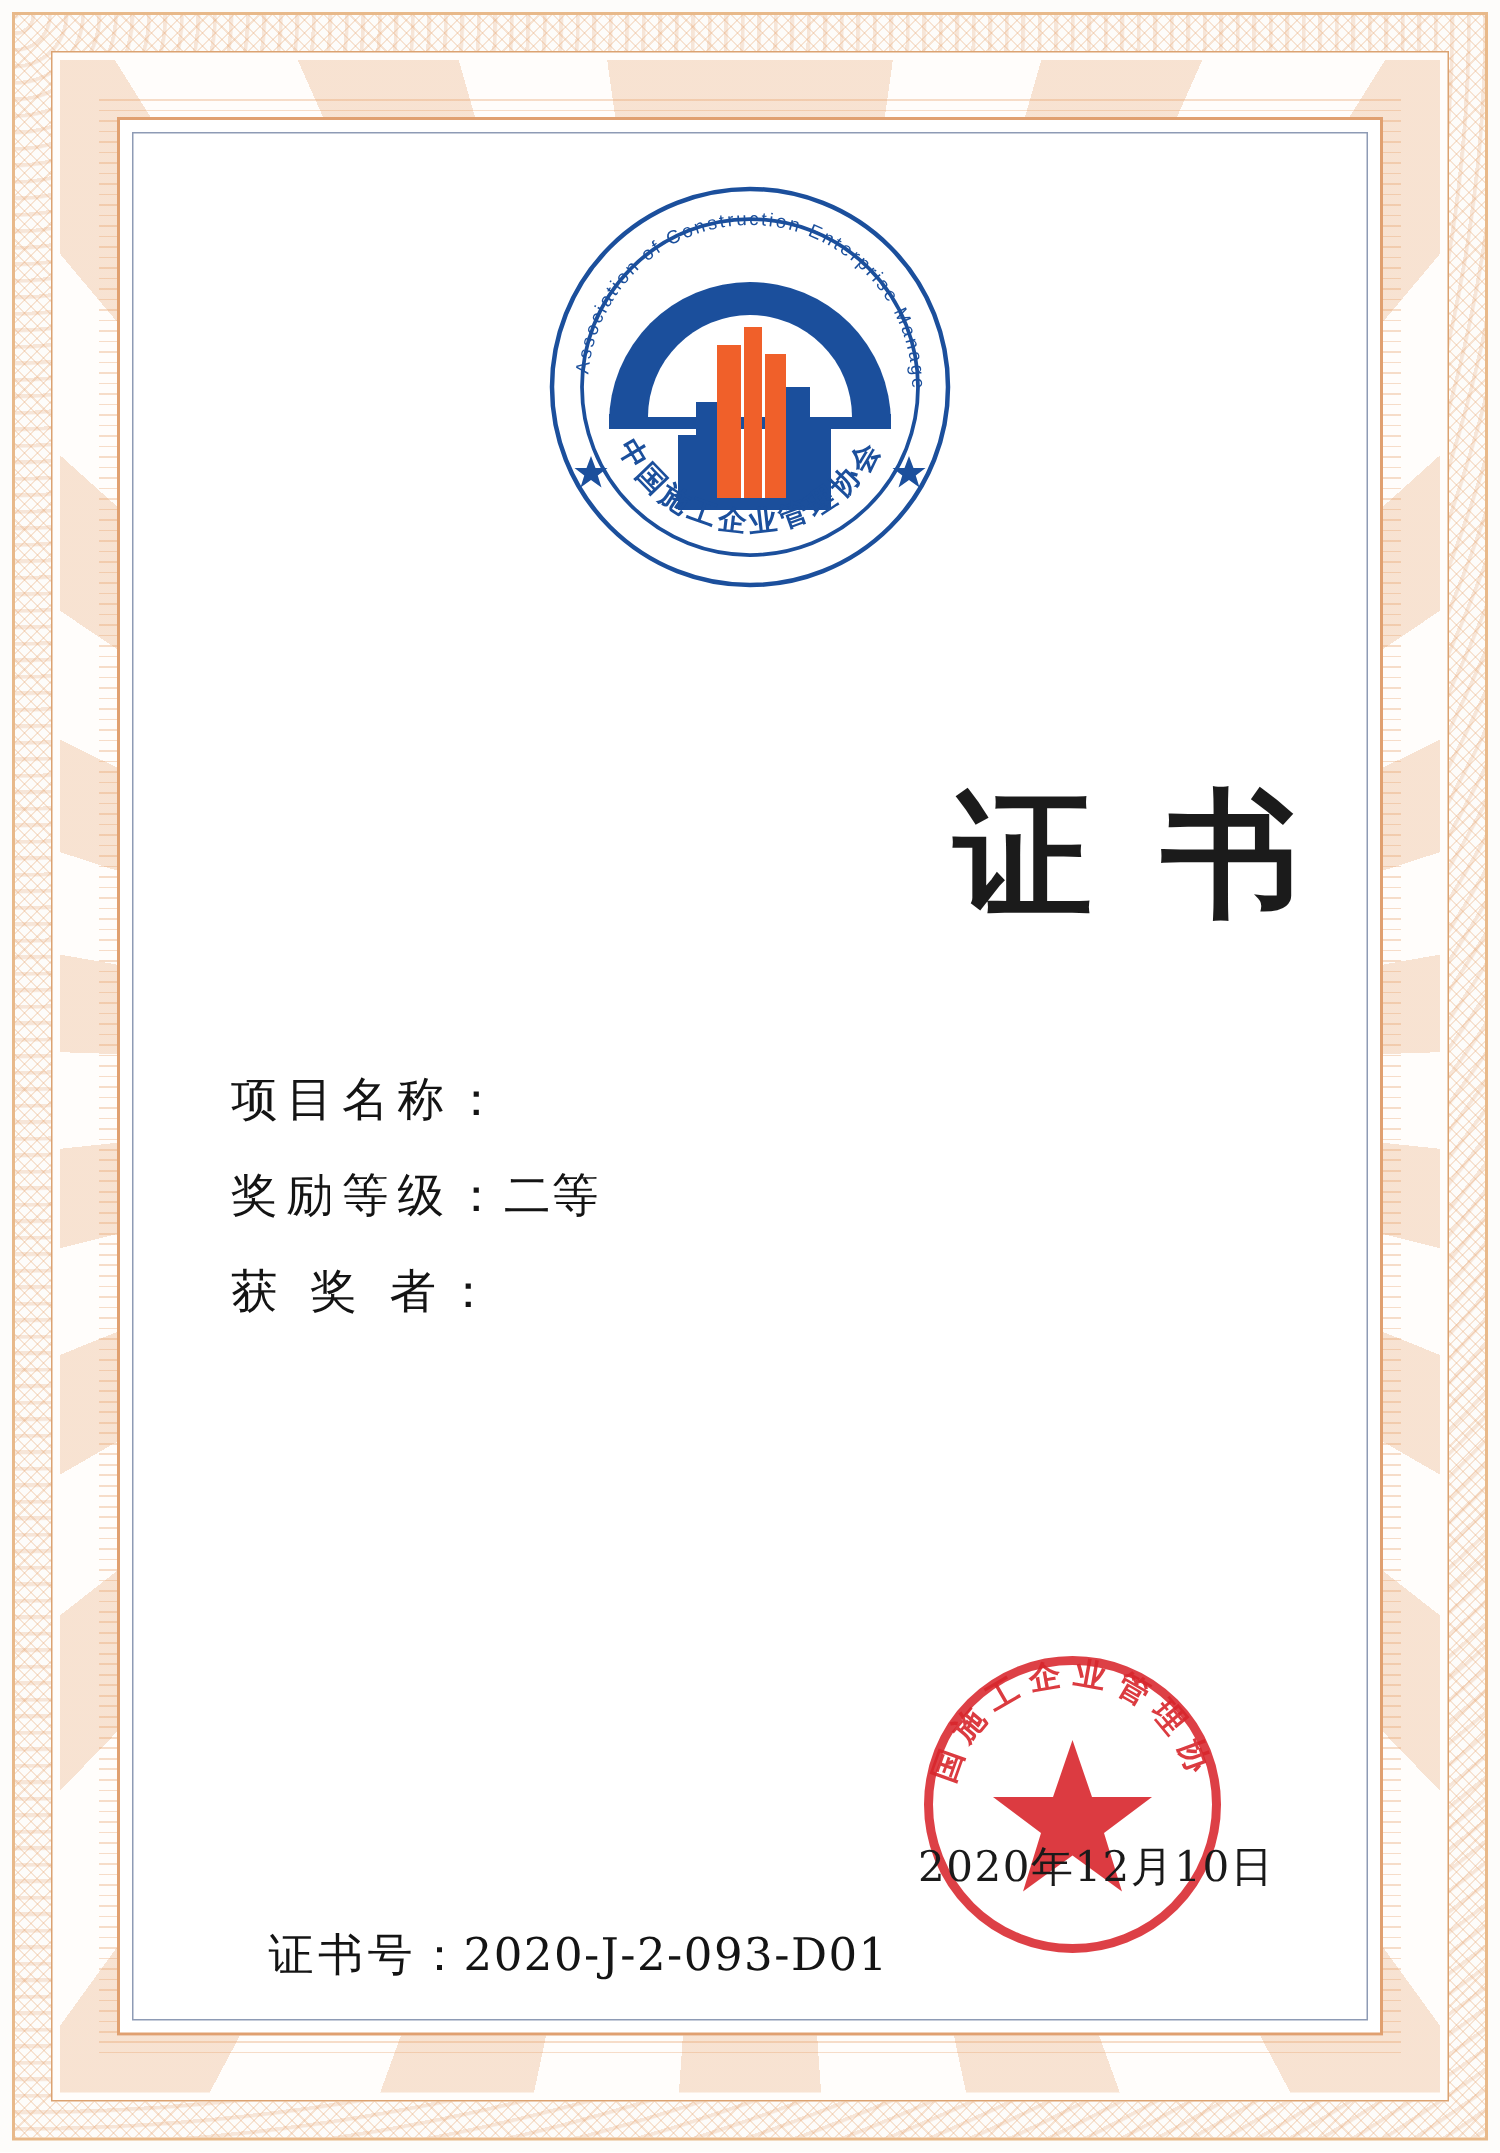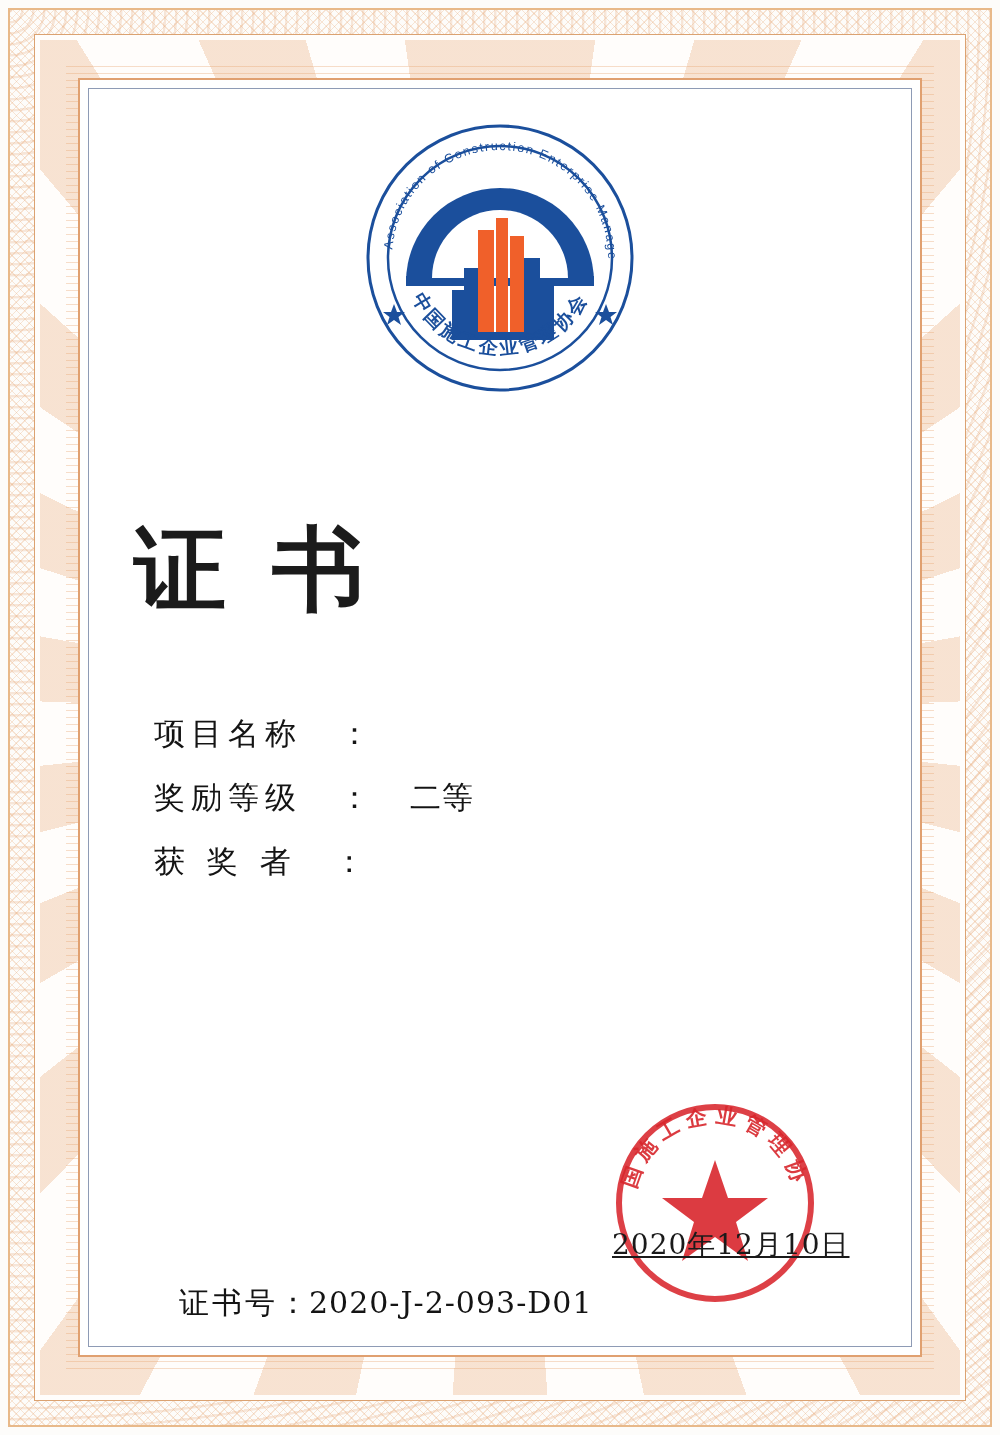--- a/index.html
+++ b/index.html
@@ -107,21 +107,21 @@
     font-family: "DejaVu Serif", serif;
     font-size: 60px;
     font-weight: bold;
     letter-spacing: 2px;
     color: #1b1b1b;
   }
   .title-sub {
     position: absolute;
     top: 420px;
     left: 0; right: 0;
-    text-align: left;
+    text-align: right;
     font-family: "DejaVu Serif", serif;
     font-size: 92px;
     font-weight: bold;
     letter-spacing: 46px;
     text-indent: 46px;
     color: #1b1b1b;
   }
 
   
   .body-block {
@@ -138,21 +138,20 @@
     text-indent: 62px;
     letter-spacing: 1px;
   }
   .field-row {
     display: flex;
     align-items: flex-start;
     font-size: 31px;
     line-height: 58px;
     letter-spacing: 1px;
     margin-top: 6px;
-    gap: 37px;
   }
   .field-label {
     white-space: nowrap;
     letter-spacing: 6px;
   }
   .field-colon {
     padding: 0 2px 0 0;
   }
   .field-value {
     letter-spacing: 1px;
@@ -174,21 +173,20 @@
     pointer-events: none;
   }
   .stamp-date {
     position: absolute;
     left: 524px;
     top: 1138px;
     font-family: "DejaVu Serif", serif;
     font-size: 28px;
     letter-spacing: 1px;
     color: #1a1a1a;
-    text-decoration: underline;
   }
 
   
   .cert-no {
     position: absolute;
     left: 66px;
     top: 1195px;
     font-family: "DejaVu Serif", serif;
     font-size: 30px;
     letter-spacing: 1px;

